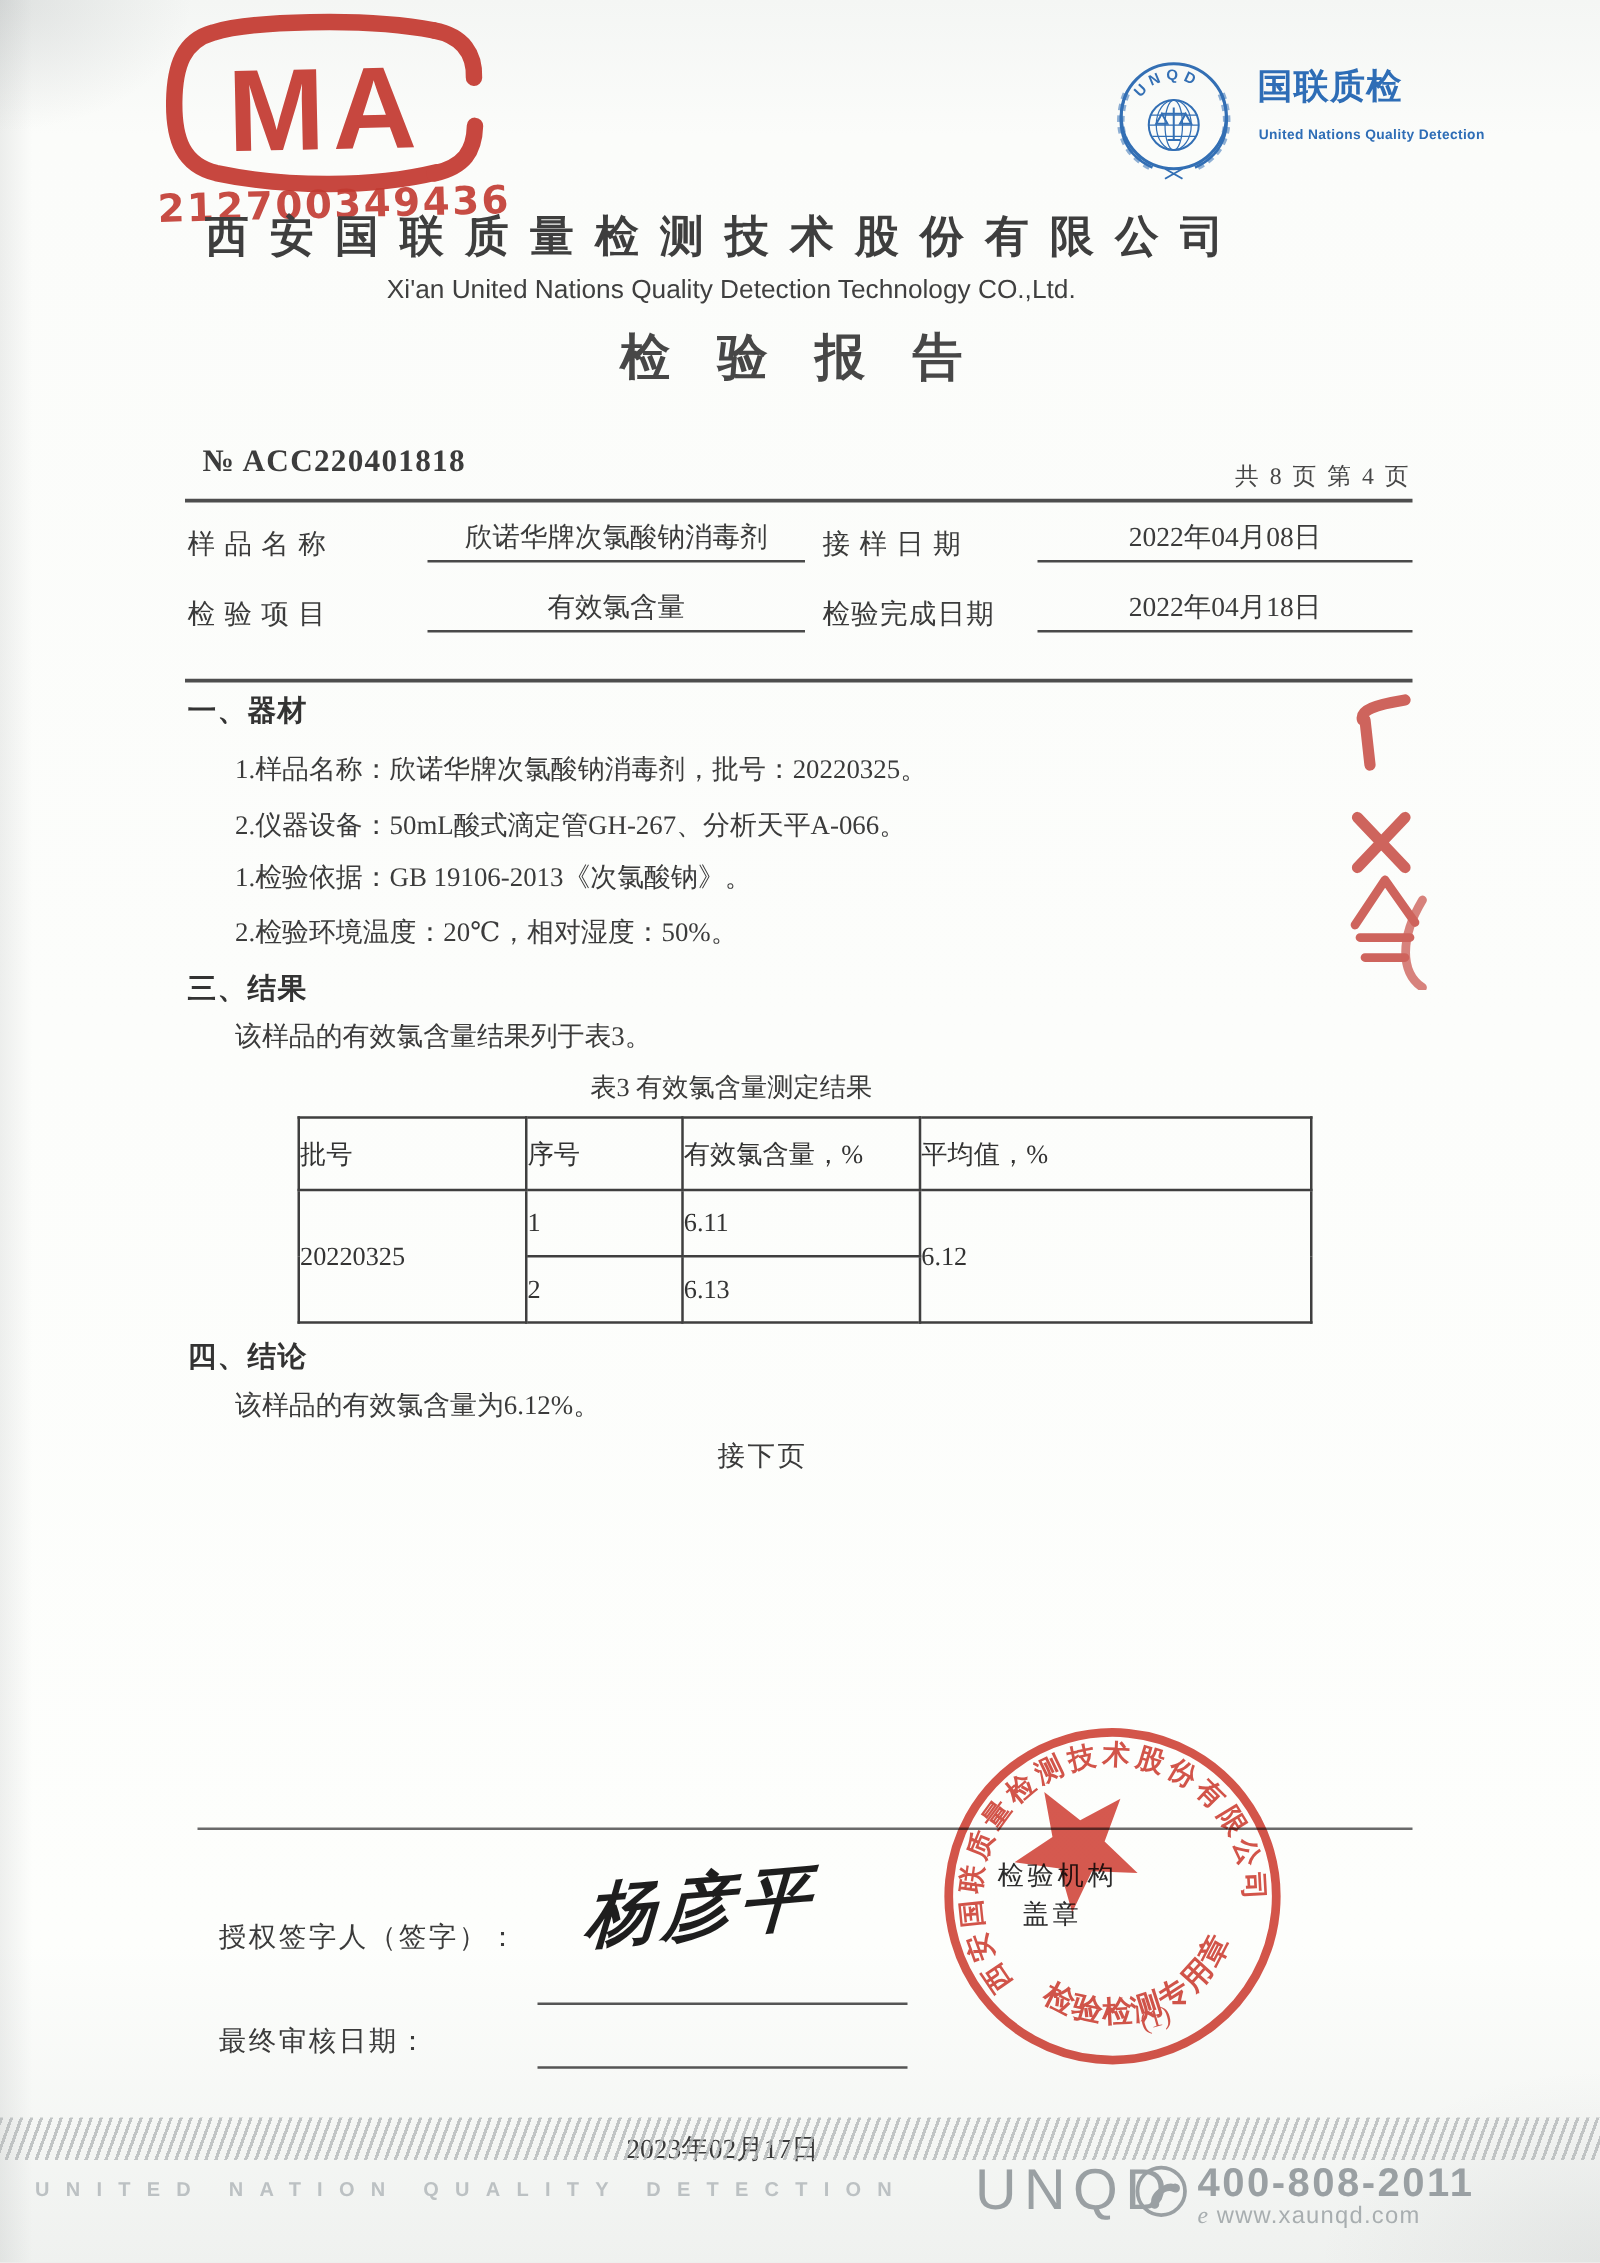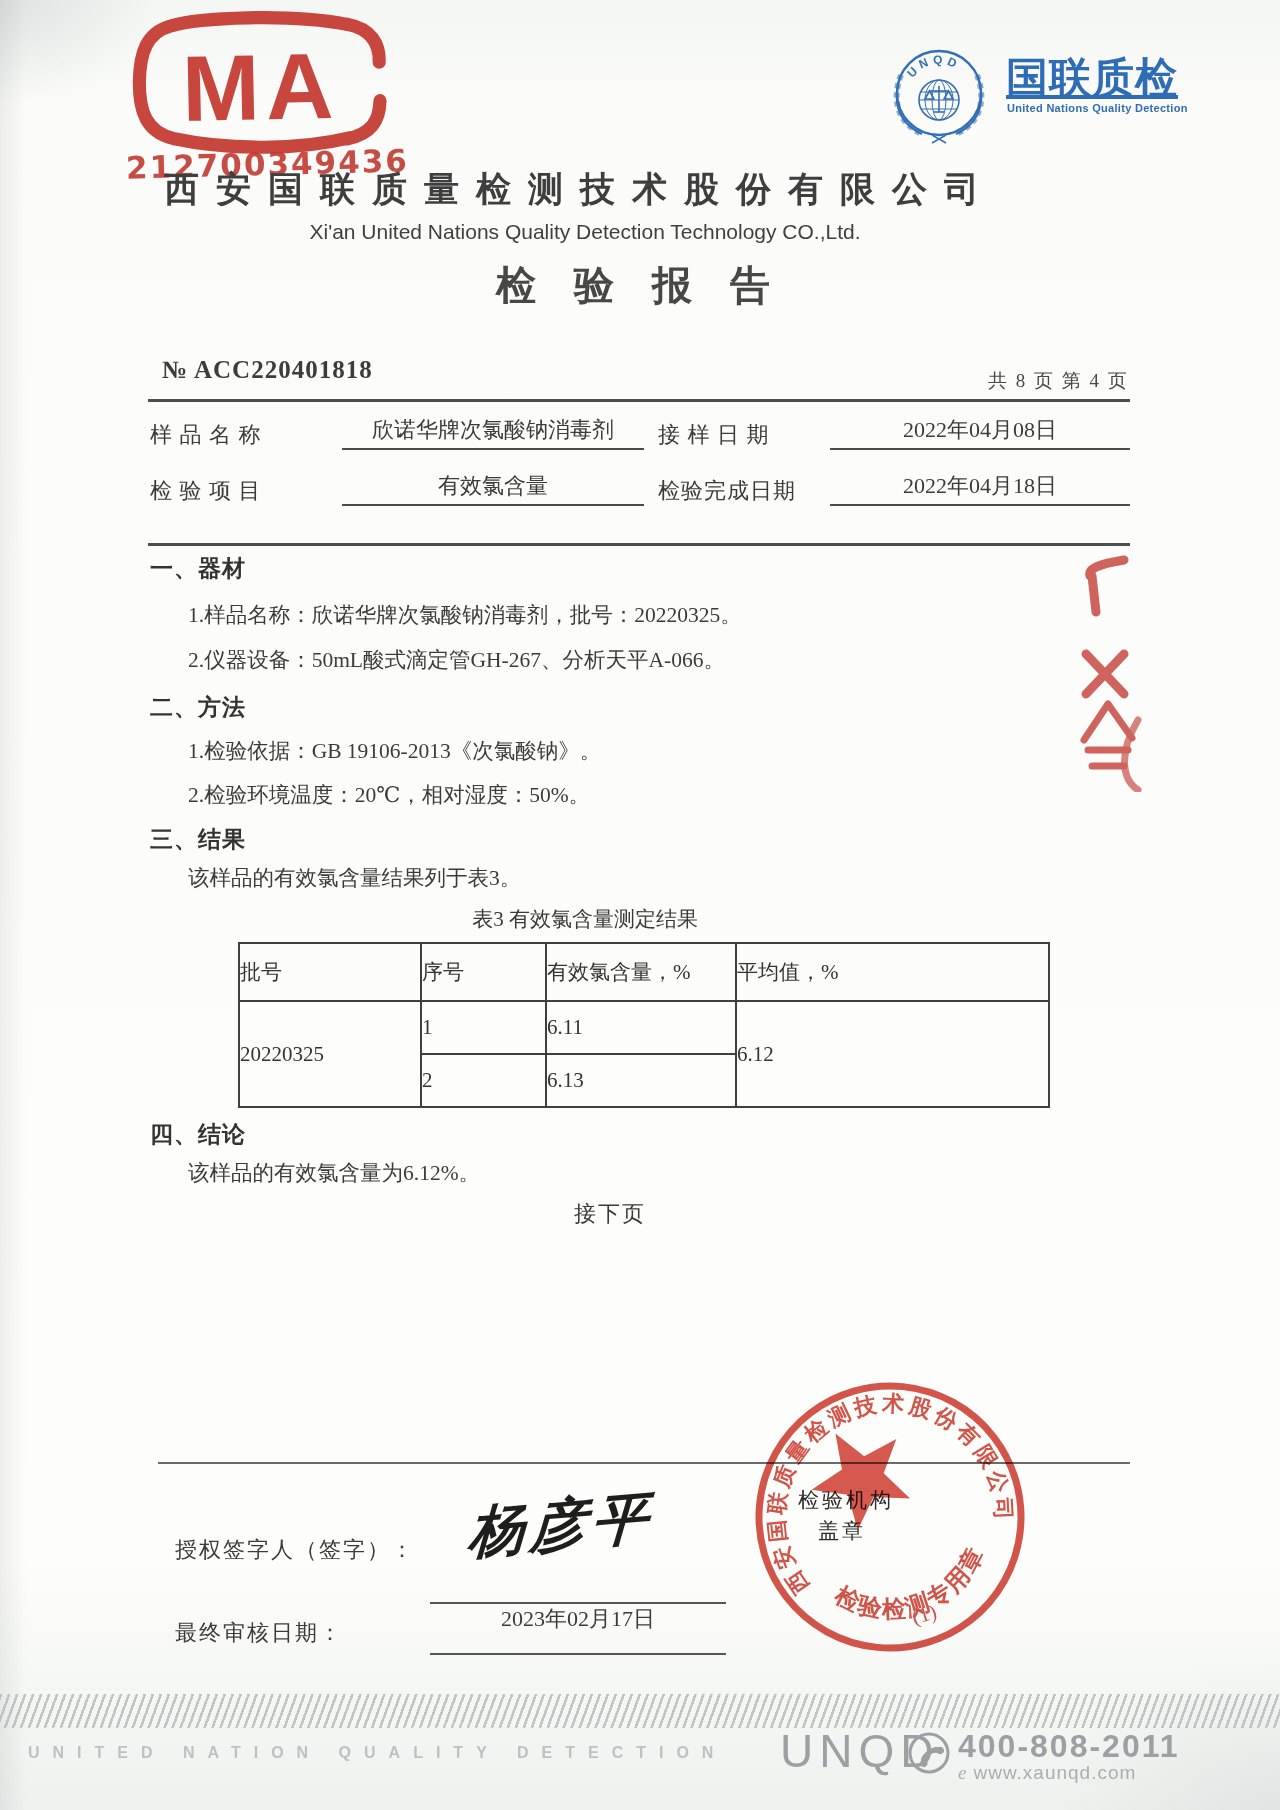--- a/index.html
+++ b/index.html
@@ -14,21 +14,21 @@
       linear-gradient(180deg,#f4f6f4 0%,#fbfcfa 6%,#fdfefc 86%,#eff1ef 100%);
   }
   .abs{position:absolute;}
 
   
   .cma-wrap{left:122px;top:6px;width:268px;transform:rotate(-1.2deg);opacity:.93;}
   .cma-code{left:126px;top:146px;font-family:"DejaVu Sans","Liberation Sans",sans-serif;
     font-weight:700;font-size:31px;letter-spacing:2px;color:#c23a31;transform:rotate(-1.5deg);opacity:.9;}
   .emblem-wrap{left:884px;top:40px;width:110px;height:106px;}
   .brand-cn{left:1006px;top:50px;font-family:"Liberation Sans",sans-serif;font-weight:800;
-    font-size:42px;letter-spacing:1px;color:#2e6db6;text-decoration:underline;}
+    font-size:28px;letter-spacing:1px;color:#2e6db6;}
   .brand-en{left:1007px;top:102px;font-family:"Liberation Sans",sans-serif;font-weight:700;
     font-size:11px;letter-spacing:.3px;color:#2e6db6;white-space:nowrap;}
   .company-cn{left:0;top:166px;width:1160px;text-align:center;font-size:35px;font-weight:600;
     letter-spacing:17px;color:#3e3e3e;white-space:nowrap;}
   .company-en{left:0;top:220px;width:1170px;text-align:center;font-size:21px;color:#3f3f3f;
     font-family:"Liberation Sans",sans-serif;}
   .report-title{left:0;top:258px;width:1280px;text-align:center;font-size:40px;font-weight:700;
     letter-spacing:14px;color:#474747;}
   .no-row{left:162px;top:356px;font-size:25px;font-weight:600;color:#3c3c3c;letter-spacing:1px;}
   .page-info{left:988px;top:368px;font-size:19px;color:#474747;letter-spacing:2px;}
@@ -58,21 +58,21 @@
   .continue{font-size:22px;line-height:26px;margin:12px 0 0 310px;width:300px;text-align:center;letter-spacing:2px;}
 
   
   .sig-topline{left:158px;top:1462px;width:972px;border-top:2px solid #6a6a6a;}
   .sig-label{font-size:22px;color:#3b3b3b;letter-spacing:2px;}
   .sig-label1{left:175px;top:1535px;}
   .sig-label2{left:175px;top:1618px;}
   .signature{left:468px;top:1488px;font-size:56px;font-weight:700;font-style:italic;color:#1e1e1e;
     letter-spacing:6px;transform:rotate(-5deg) skewX(-8deg);white-space:nowrap;}
   .sig-line1{left:430px;top:1602px;width:296px;border-top:2px solid #555;}
-  .sig-date{left:430px;top:1604px;width:296px;text-align:center;font-size:22px;color:#3b3b3b;}
+  .sig-date{left:430px;top:1704px;width:296px;text-align:center;font-size:22px;color:#3b3b3b;}
   .sig-line2{left:430px;top:1653px;width:296px;border-top:2px solid #555;}
 
   
   .agency-label{font-size:21px;color:#2c2c2c;letter-spacing:3px;}
   .agency1{left:798px;top:1486px;}
   .agency2{left:818px;top:1517px;}
   .seal{left:748px;top:1375px;width:284px;height:284px;transform:rotate(-16deg);
     opacity:.88;mix-blend-mode:multiply;}
 
   
@@ -167,21 +167,20 @@
       <div class="flabel2">检验完成日期</div>
       <div class="fval2">2022年04月18日</div>
     </div>
   </div>
   <div class="abs hr2"></div>
 
   <div class="abs doc-body">
     <p class="sec">一、器材</p>
     <p class="item">1.样品名称：欣诺华牌次氯酸钠消毒剂，批号：20220325。</p>
     <p class="item">2.仪器设备：50mL酸式滴定管GH-267、分析天平A-066。</p>
-    <p class="sec m15">二、方法</p>
     <p class="item m10">1.检验依据：GB 19106-2013《次氯酸钠》。</p>
     <p class="item m12">2.检验环境温度：20℃，相对湿度：50%。</p>
     <p class="sec m12">三、结果</p>
     <p class="item m5">该样品的有效氯含量结果列于表3。</p>
 
     <div class="tbl-caption">表3 有效氯含量测定结果</div>
     <table class="result">
       <colgroup>
           <col style="width:182px">
           <col style="width:125px">

